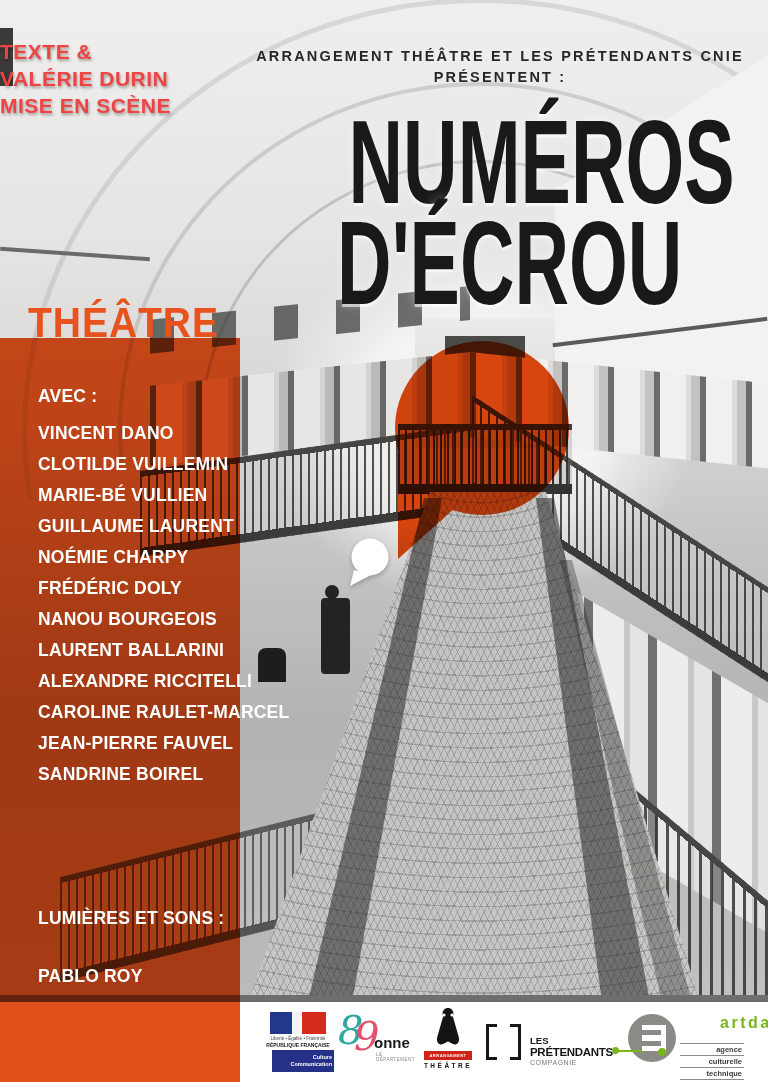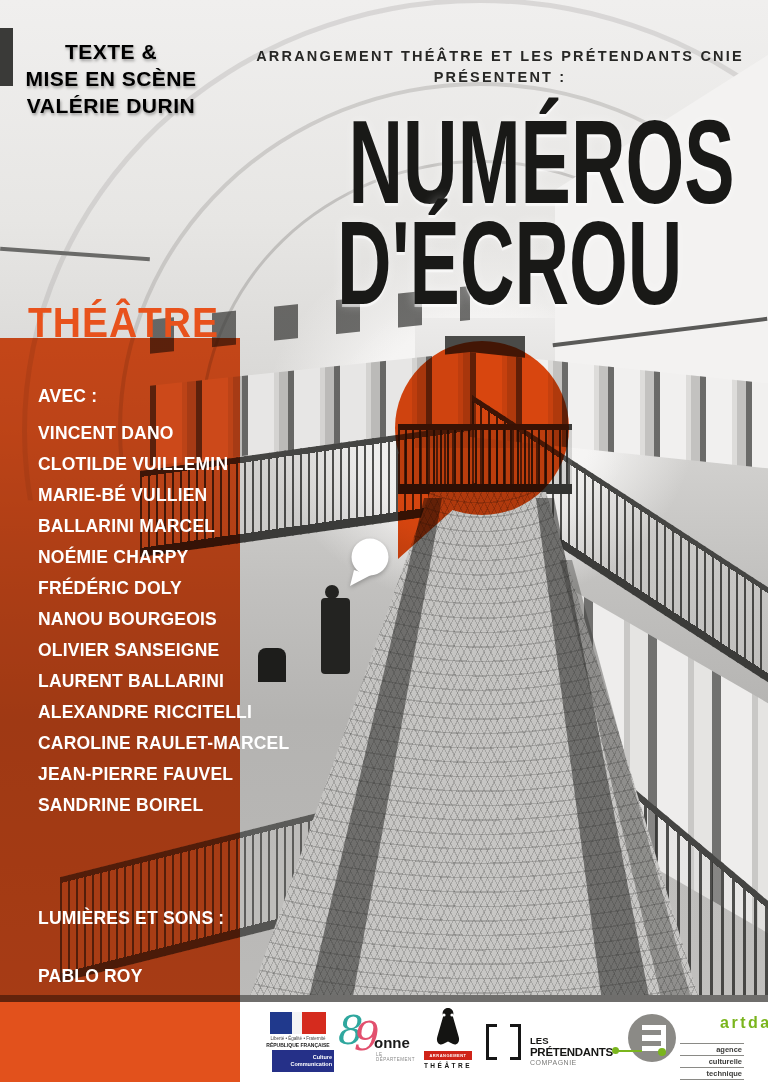--- a/index.html
+++ b/index.html
@@ -71,21 +71,21 @@
   .photo-baseline{left:0;top:995px;width:768px;height:7px;background:#6f6e6c;}
 
   
   .orange-panel{left:0;top:338px;width:240px;height:744px;background:#e2511c;mix-blend-mode:multiply;}
   .orange-bubble{left:392px;top:341px;mix-blend-mode:multiply;}
 
   
   .white-bubble{left:350px;top:538px;filter:drop-shadow(0 2px 2px rgba(0,0,0,.25));}
 
   
-  .credit-left{left:0;top:38px;width:222px;text-align:center;color:#000000;font-weight:bold;
+  .credit-left{left:0;top:38px;width:222px;text-align:left;color:#ef4444;font-weight:bold;
      font-size:21px;line-height:27px;letter-spacing:.5px;text-shadow:1px 2px 3px rgba(0,0,0,.35);}
   .credit-left div{position:static;}
   .presents{left:240px;top:46px;width:520px;text-align:center;color:#272725;font-weight:bold;
      font-size:14.5px;line-height:21px;letter-spacing:2.2px;}
   .presents div{position:static;}
   .title{left:240px;top:112px;width:520px;text-align:center;color:#19191  7;color:#191917;font-weight:900;
      font-size:118px;line-height:101px;}
   .title span{position:static;display:inline-block;transform:scaleX(.64);white-space:nowrap;
      text-shadow:0 3px 1px rgba(255,255,255,.6),0 0 14px rgba(255,255,255,.4);}
   .genre{left:28px;top:299px;color:#e8521c;font-weight:900;font-size:42px;letter-spacing:1px;
@@ -243,47 +243,46 @@
     <svg width="44" height="52" viewBox="0 0 44 52">
       <g fill="#ffffff">
         <circle cx="20" cy="19" r="18.5"></circle>
         <path d="M4 32 L0 48 L21 37 Z"></path>
       </g>
     </svg>
   </div>
 
   <div class="credit-left">
     <div>TEXTE &amp;</div>
+    <div>VALÉRIE DURIN</div>
     <div>MISE EN SCÈNE</div>
-    <div>VALÉRIE DURIN</div>
   </div>
 
   <div class="presents">
     <div>ARRANGEMENT THÉÂTRE ET LES PRÉTENDANTS CNIE</div>
     <div>PRÉSENTENT :</div>
   </div>
 
   <div class="title">
     <span>NUMÉROS</span><br>
     <span>D'ÉCROU</span>
   </div>
 
   <div class="genre">THÉÂTRE</div>
 
   <div class="cast">
     <span class="hd">AVEC :</span>
     <ul>
       <li>VINCENT DANO</li>
       <li>CLOTILDE VUILLEMIN</li>
       <li>MARIE-BÉ VULLIEN</li>
-      <li>BALLARINI MARCEL</li>
+      <li>GUILLAUME LAURENT</li>
       <li>NOÉMIE CHARPY</li>
       <li>FRÉDÉRIC DOLY</li>
       <li>NANOU BOURGEOIS</li>
-      <li>OLIVIER SANSEIGNE</li>
       <li>LAURENT BALLARINI</li>
       <li>ALEXANDRE RICCITELLI</li>
       <li>CAROLINE RAULET-MARCEL</li>
       <li>JEAN-PIERRE FAUVEL</li>
       <li>SANDRINE BOIREL</li>
     </ul>
   </div>
 
   <div class="lights">
     <div>LUMIÈRES ET SONS :</div>

